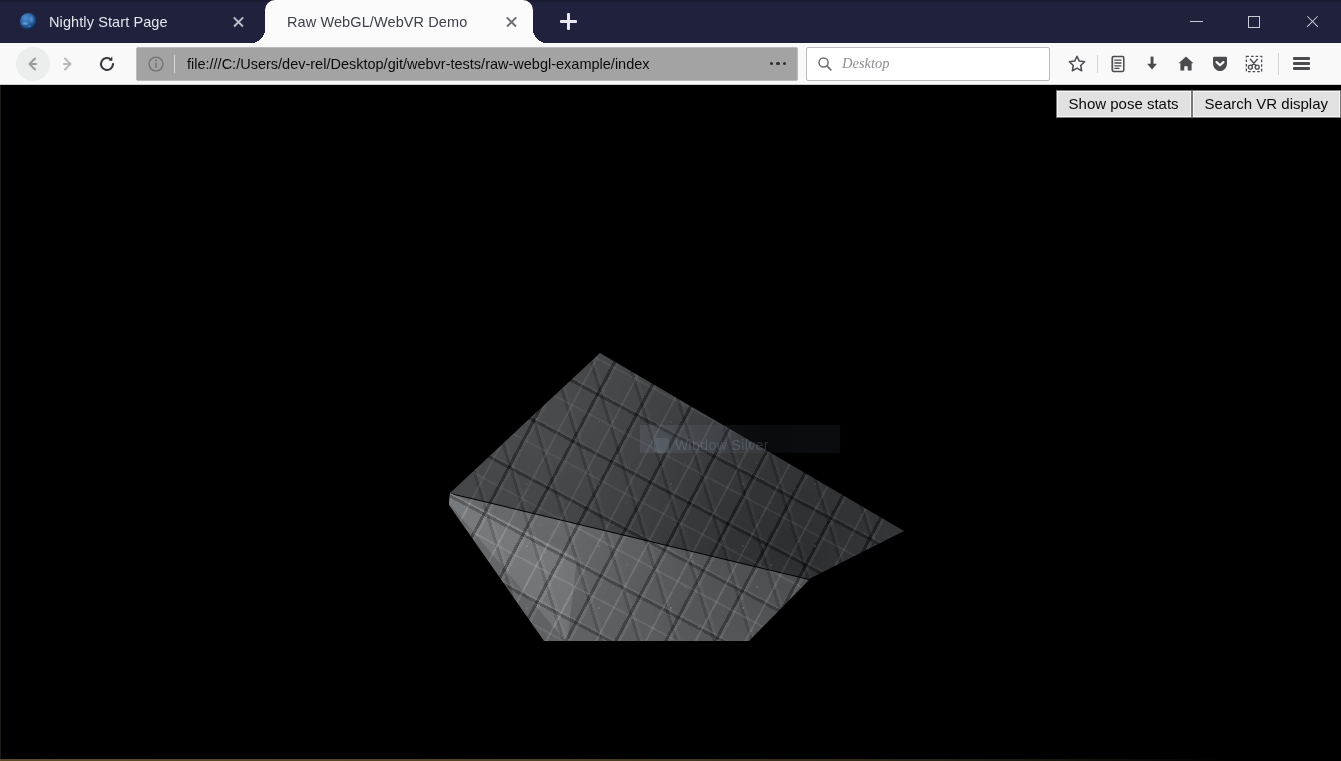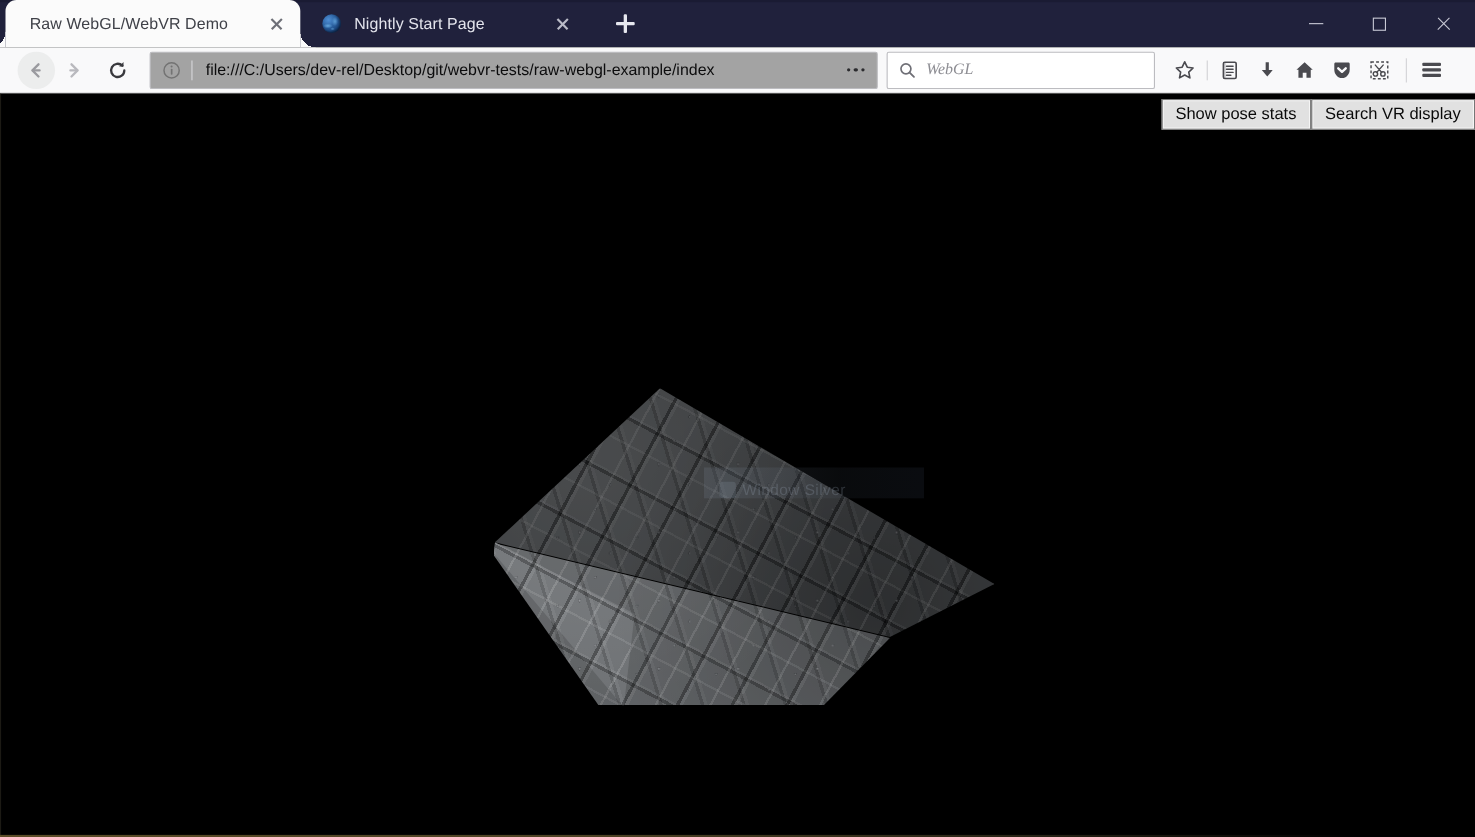--- a/index.html
+++ b/index.html
@@ -423,28 +423,28 @@
 </head>
 <body>
 
 <div id="browser-window">
 
   <div class="tabstrip">
     <div class="tabstrip-bg-top"></div>
 
     <div class="tabs-area">
 
-      <div class="tab active">
-        <span class="tab-title">Raw WebGL/WebVR Demo</span>
-        <span class="tab-close"></span>
-      </div>
-
       <div class="tab inactive">
         <span class="tab-favicon"></span>
         <span class="tab-title">Nightly Start Page</span>
+        <span class="tab-close"></span>
+      </div>
+
+      <div class="tab active">
+        <span class="tab-title">Raw WebGL/WebVR Demo</span>
         <span class="tab-close"></span>
       </div>
 
       <div class="newtab-btn"></div>
     </div>
 
     <div class="win-controls">
       <div class="win-btn wb-min"></div>
       <div class="win-btn wb-max"></div>
       <div class="win-btn wb-close"></div>
@@ -491,21 +491,21 @@
       </div>
     </div>
 
     <div class="searchbar">
       <div class="identity-box">
         <svg width="16" height="16" viewBox="0 0 18 18">
           <circle cx="7.4" cy="7.4" r="5.1" fill="none" stroke="#6f6f76" stroke-width="1.7"></circle>
           <path d="M11.2 11.2 L15.6 15.6" stroke="#6f6f76" stroke-width="1.9" stroke-linecap="round"></path>
         </svg>
       </div>
-      <span class="search-ph">WebGL</span>
+      <span class="search-ph">Desktop</span>
     </div>
 
     <div class="tool-icons">
 
       <div class="icon-btn">
         <svg width="20" height="20" viewBox="0 0 20 20">
           <path d="M10 2.2 L12.3 7.1 L17.6 7.8 L13.7 11.5 L14.7 16.8 L10 14.2 L5.3 16.8 L6.3 11.5 L2.4 7.8 L7.7 7.1 Z" fill="none" stroke="#4a4a4f" stroke-width="1.5" stroke-linejoin="round"></path>
         </svg>
       </div>
 

